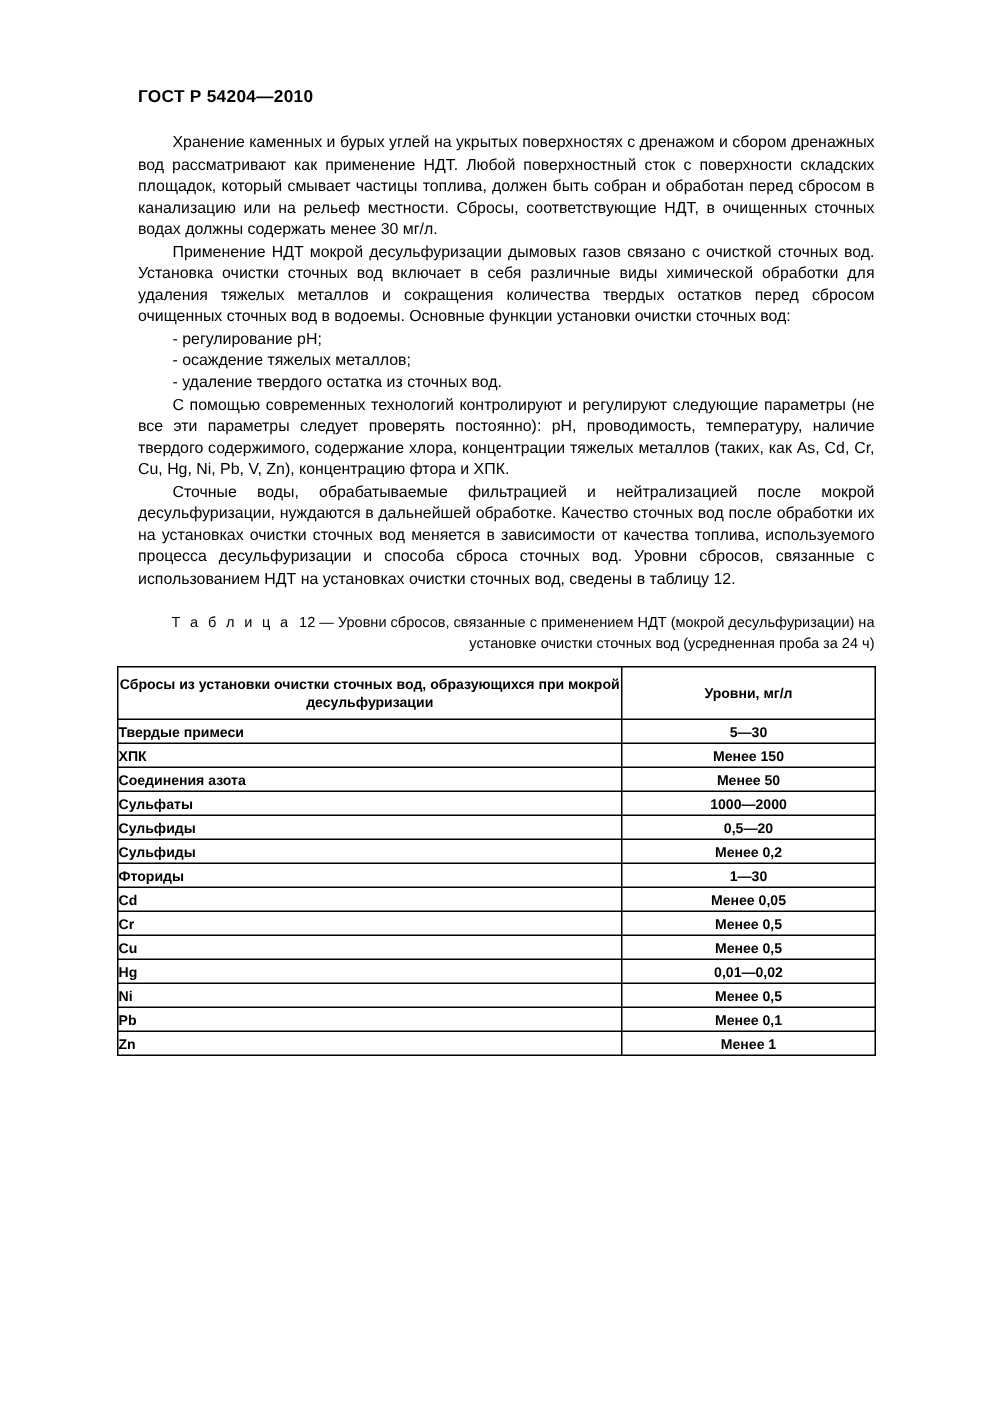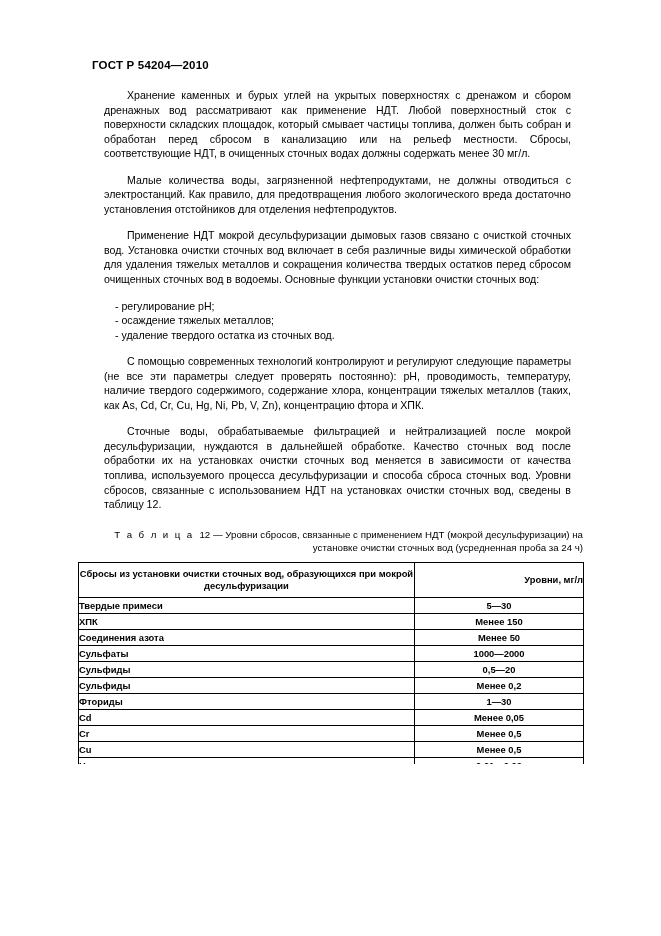--- a/index.html
+++ b/index.html
@@ -33,21 +33,21 @@
   .body-block {
     margin-top: 16px;
     font-size: 10.6px;
     line-height: 14.55px;
     text-align: justify;
     text-justify: inter-word;
     margin-left: 14px;
     width: 491px;
   }
   p.para {
-    margin: 12px;
+    margin: 0;
     text-indent: 23px;
     text-align: justify;
   }
   p.para:last-child { text-align: justify; }
   p.bullet {
     margin: 0;
     text-indent: 23px;
     text-align: left;
   }
   .table-caption {
@@ -73,21 +73,21 @@
     line-height: 12.4px;
     padding: 0;
     vertical-align: middle;
   }
   td.head-left {
     text-align: center;
     padding: 6px 10px 7px 10px;
     height: 34px;
   }
   td.head-right {
-    text-align: right;
+    text-align: center;
     padding: 6px 8px 7px 8px;
   }
   td.cell-left {
     text-align: left;
     padding: 7px 0 7px 22px;
     height: 15px;
   }
   td.cell-right {
     text-align: center;
     padding: 7px 0 7px 0;
@@ -114,21 +114,20 @@
 <body>
 
 <div class="page">
 
   <div class="content">
 
     <div class="doc-header">ГОСТ Р 54204—2010</div>
 
     <div class="body-block">
       <p class="para">Хранение каменных и бурых углей на укрытых поверхностях с дренажом и сбором дренажных вод рассматривают как применение НДТ. Любой поверхностный сток с поверхности складских площадок, который смывает частицы топлива, должен быть собран и обработан перед сбросом в канализацию или на рельеф местности. Сбросы, соответствующие НДТ, в очищенных сточных водах должны содержать менее 30 мг/л.</p>
-      <p class="para">Малые количества воды, загрязненной нефтепродуктами, не должны отводиться с электростанций. Как правило, для предотвращения любого экологического вреда достаточно установления отстойников для отделения нефтепродуктов.</p>
       <p class="para">Применение НДТ мокрой десульфуризации дымовых газов связано с очисткой сточных вод. Установка очистки сточных вод включает в себя различные виды химической обработки для удаления тяжелых металлов и сокращения количества твердых остатков перед сбросом очищенных сточных вод в водоемы. Основные функции установки очистки сточных вод:</p>
       <p class="bullet">- регулирование pH;</p>
       <p class="bullet">- осаждение тяжелых металлов;</p>
       <p class="bullet">- удаление твердого остатка из сточных вод.</p>
       <p class="para">С помощью современных технологий контролируют и регулируют следующие параметры (не все эти параметры следует проверять постоянно): pH, проводимость, температуру, наличие твердого содержимого, содержание хлора, концентрации тяжелых металлов (таких, как As, Cd, Cr, Cu, Hg, Ni, Pb, V, Zn), концентрацию фтора и ХПК.</p>
       <p class="para">Сточные воды, обрабатываемые фильтрацией и нейтрализацией после мокрой десульфуризации, нуждаются в дальнейшей обработке. Качество сточных вод после обработки их на установках очистки сточных вод меняется в зависимости от качества топлива, используемого процесса десульфуризации и способа сброса сточных вод. Уровни сбросов, связанные с использованием НДТ на установках очистки сточных вод, сведены в таблицу 12.</p>
     </div>
 
     <div class="table-caption">
       <span class="cap-word">Т а б л и ц а</span><span>&nbsp;&nbsp;</span><span>12</span><span>&nbsp;</span><span>— Уровни сбросов, связанные с применением НДТ (мокрой десульфуризации) на установке очистки сточных вод (усредненная проба за 24 ч)</span>

